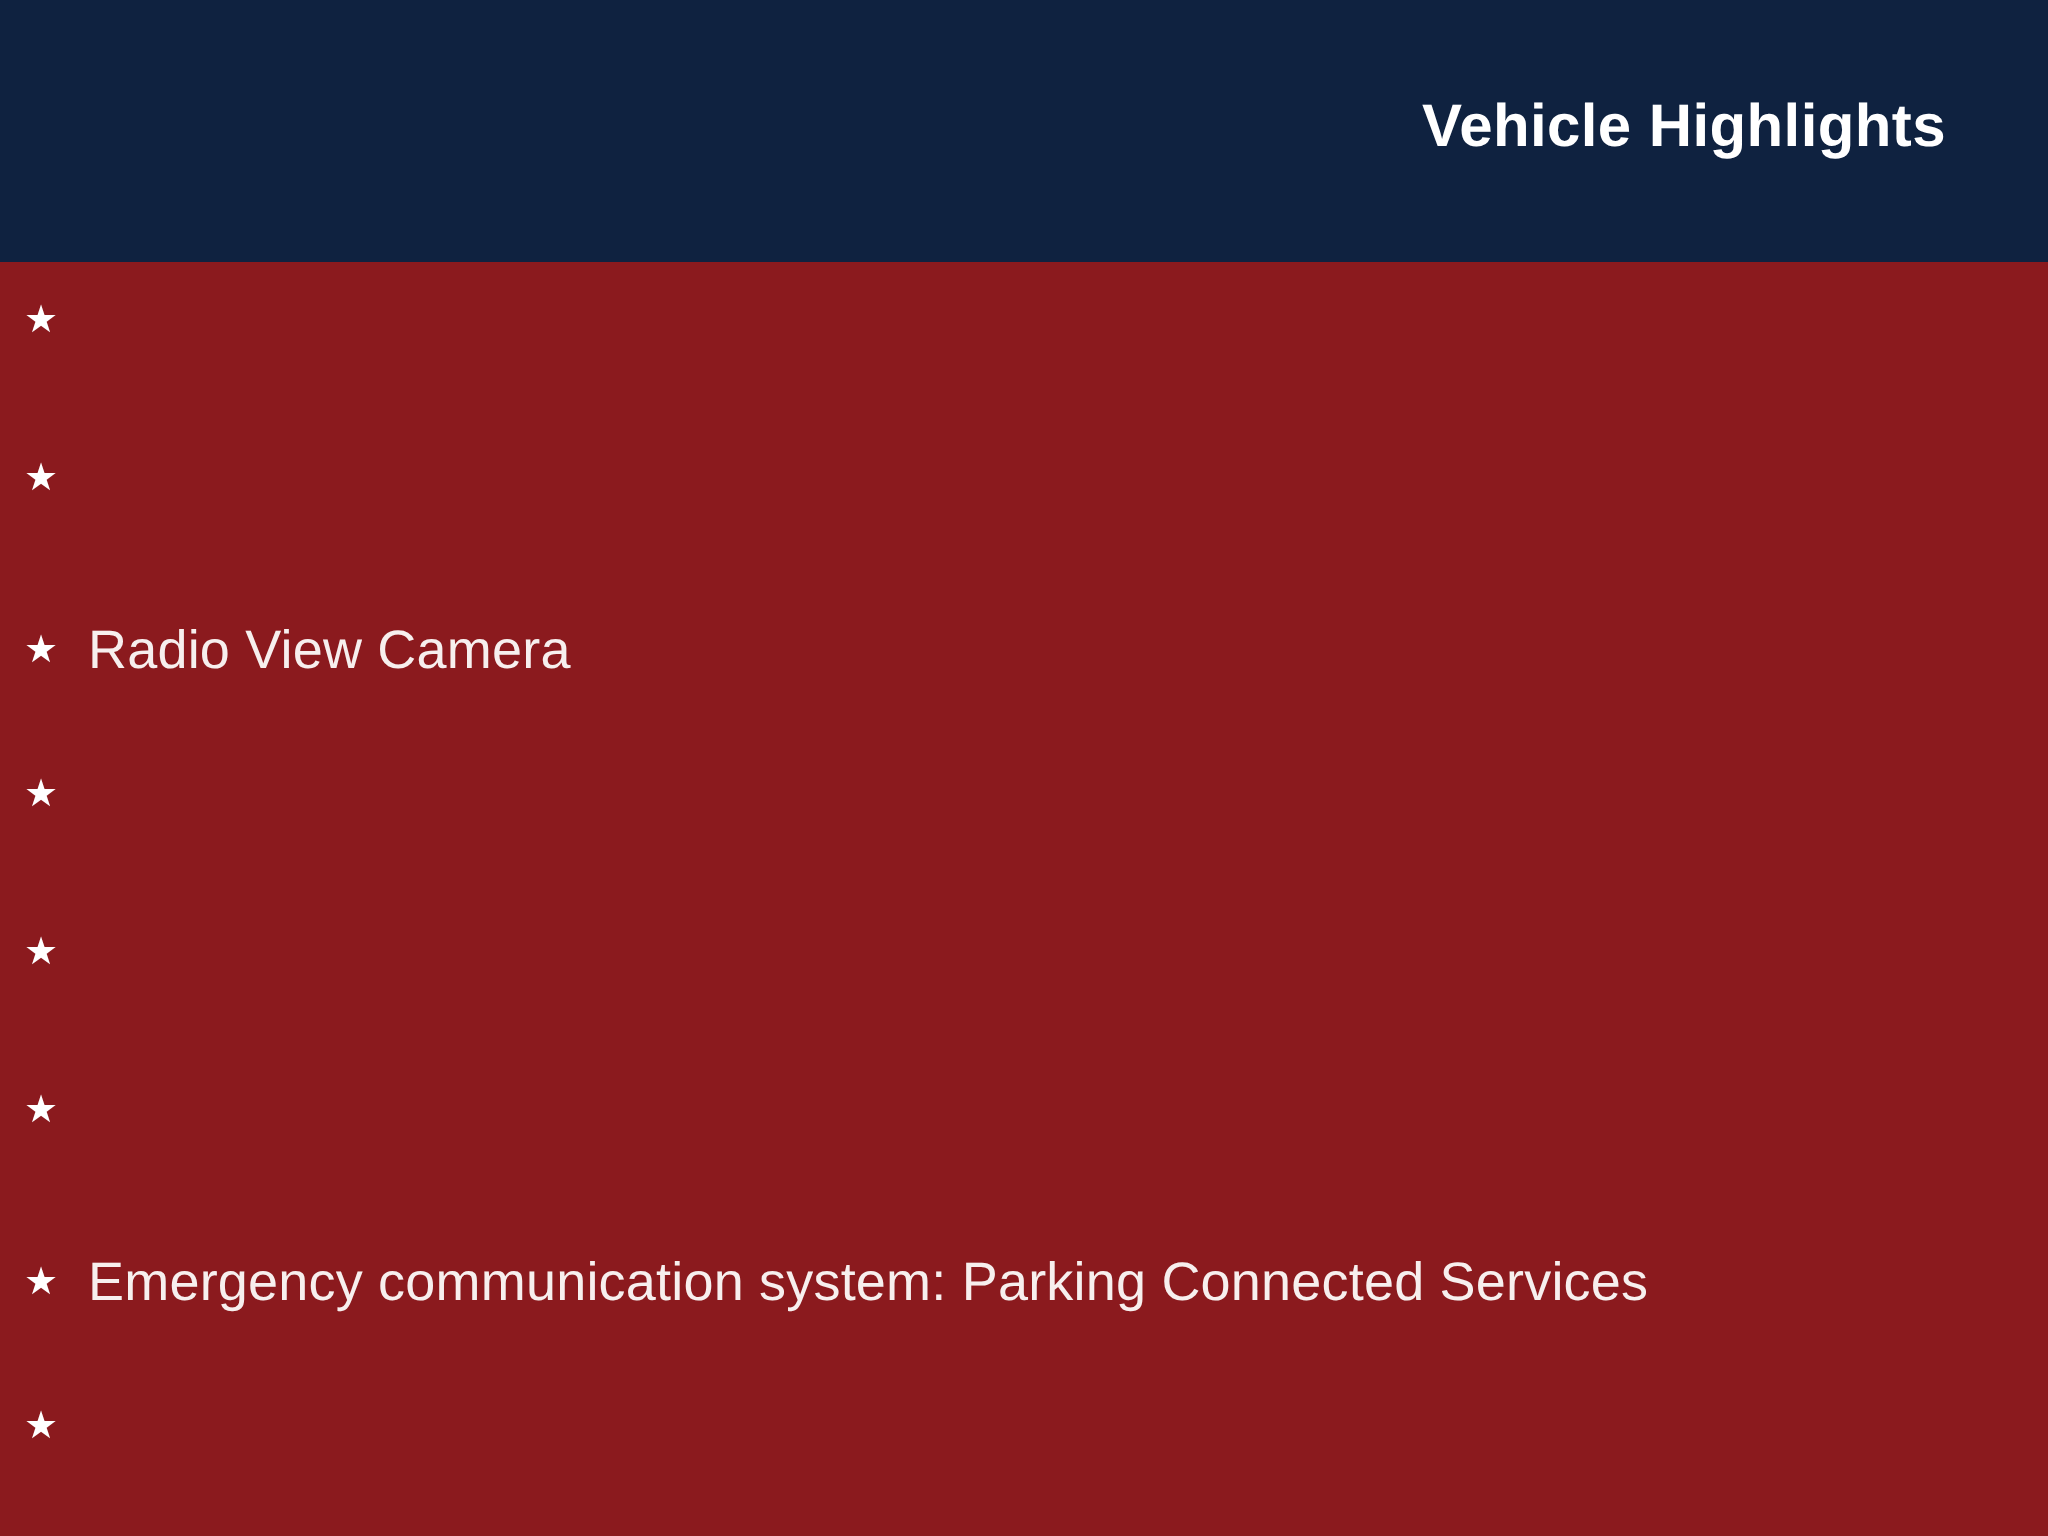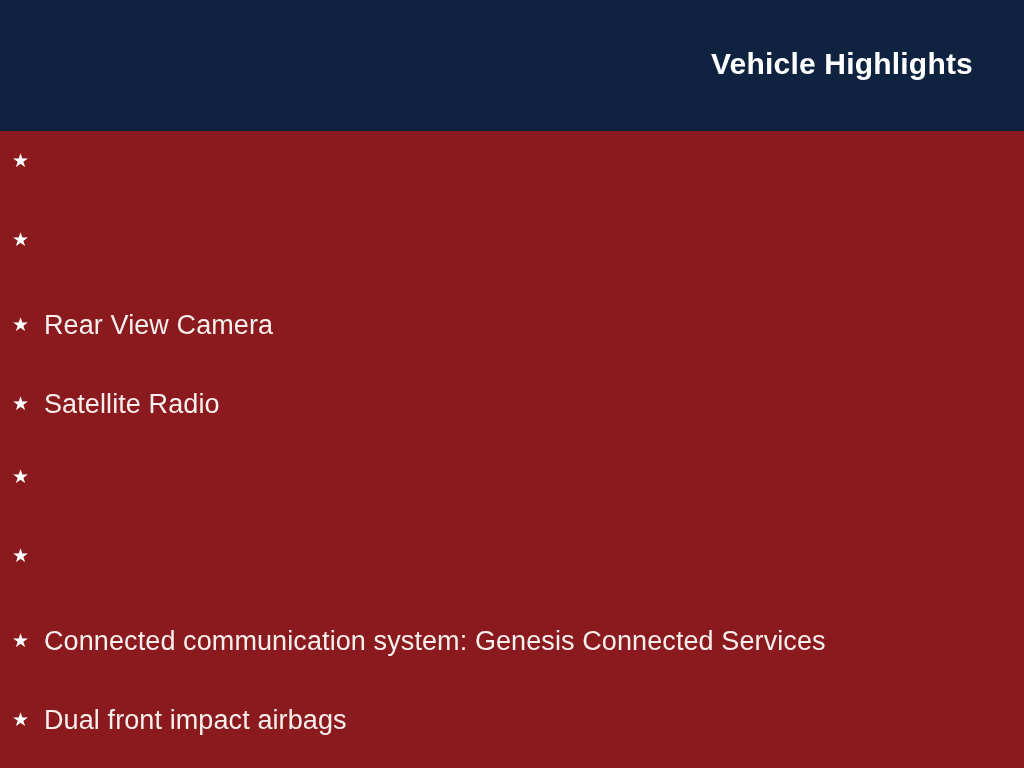--- a/index.html
+++ b/index.html
@@ -134,42 +134,40 @@
       <li class="bullet-item">
         <span class="star-icon">★</span>
       </li>
 
       <li class="bullet-item">
         <span class="star-icon">★</span>
       </li>
 
       <li class="bullet-item">
         <span class="star-icon">★</span>
-        <span class="bullet-text">Rear View Camera</span>
-      </li>
-
-      <li class="bullet-item">
-        <span class="star-icon">★</span>
-        <span class="bullet-text">Satellite Radio</span>
+        <span class="bullet-text">Radio View Camera</span>
       </li>
 
       <li class="bullet-item">
         <span class="star-icon">★</span>
       </li>
 
       <li class="bullet-item">
         <span class="star-icon">★</span>
       </li>
 
       <li class="bullet-item">
         <span class="star-icon">★</span>
-        <span class="bullet-text">Connected communication system: Genesis Connected Services</span>
       </li>
 
       <li class="bullet-item">
         <span class="star-icon">★</span>
-        <span class="bullet-text">Dual front impact airbags</span>
+        <span class="bullet-text">Emergency communication system: Parking Connected Services</span>
+      </li>
+
+      <li class="bullet-item">
+        <span class="star-icon">★</span>
       </li>
 
     </ul>
   </div>
 
 </div>
 
 </body></html>

